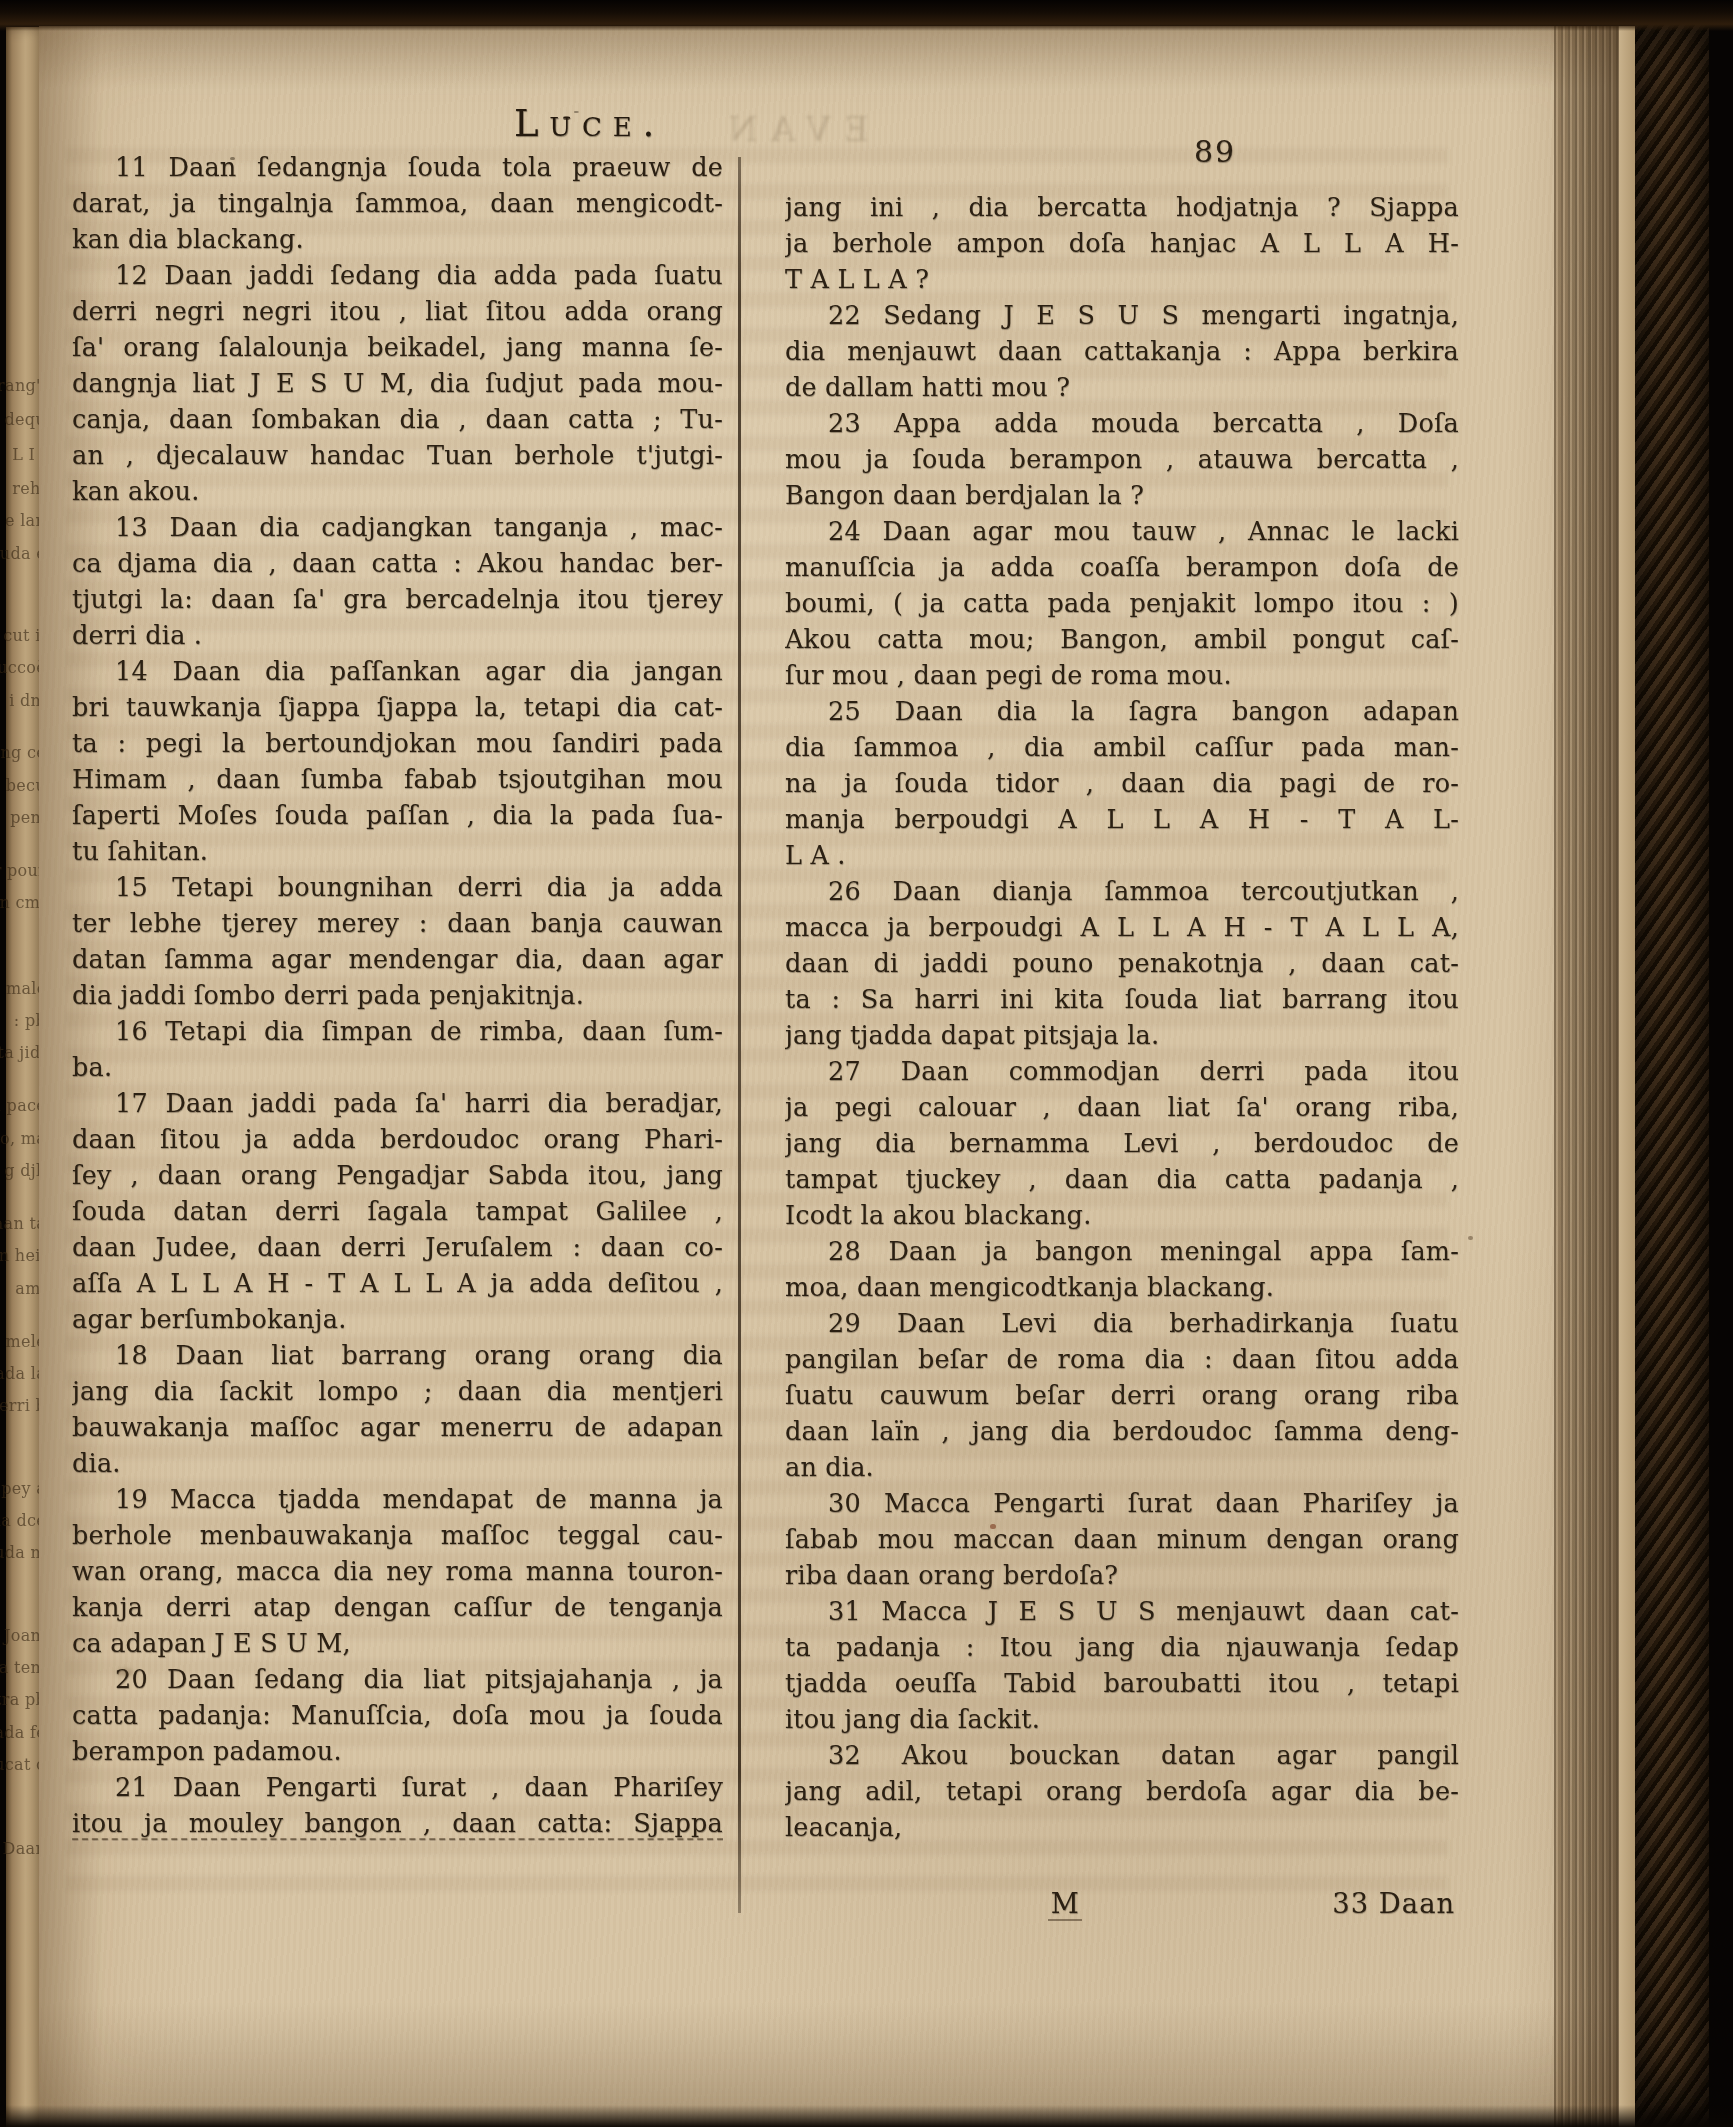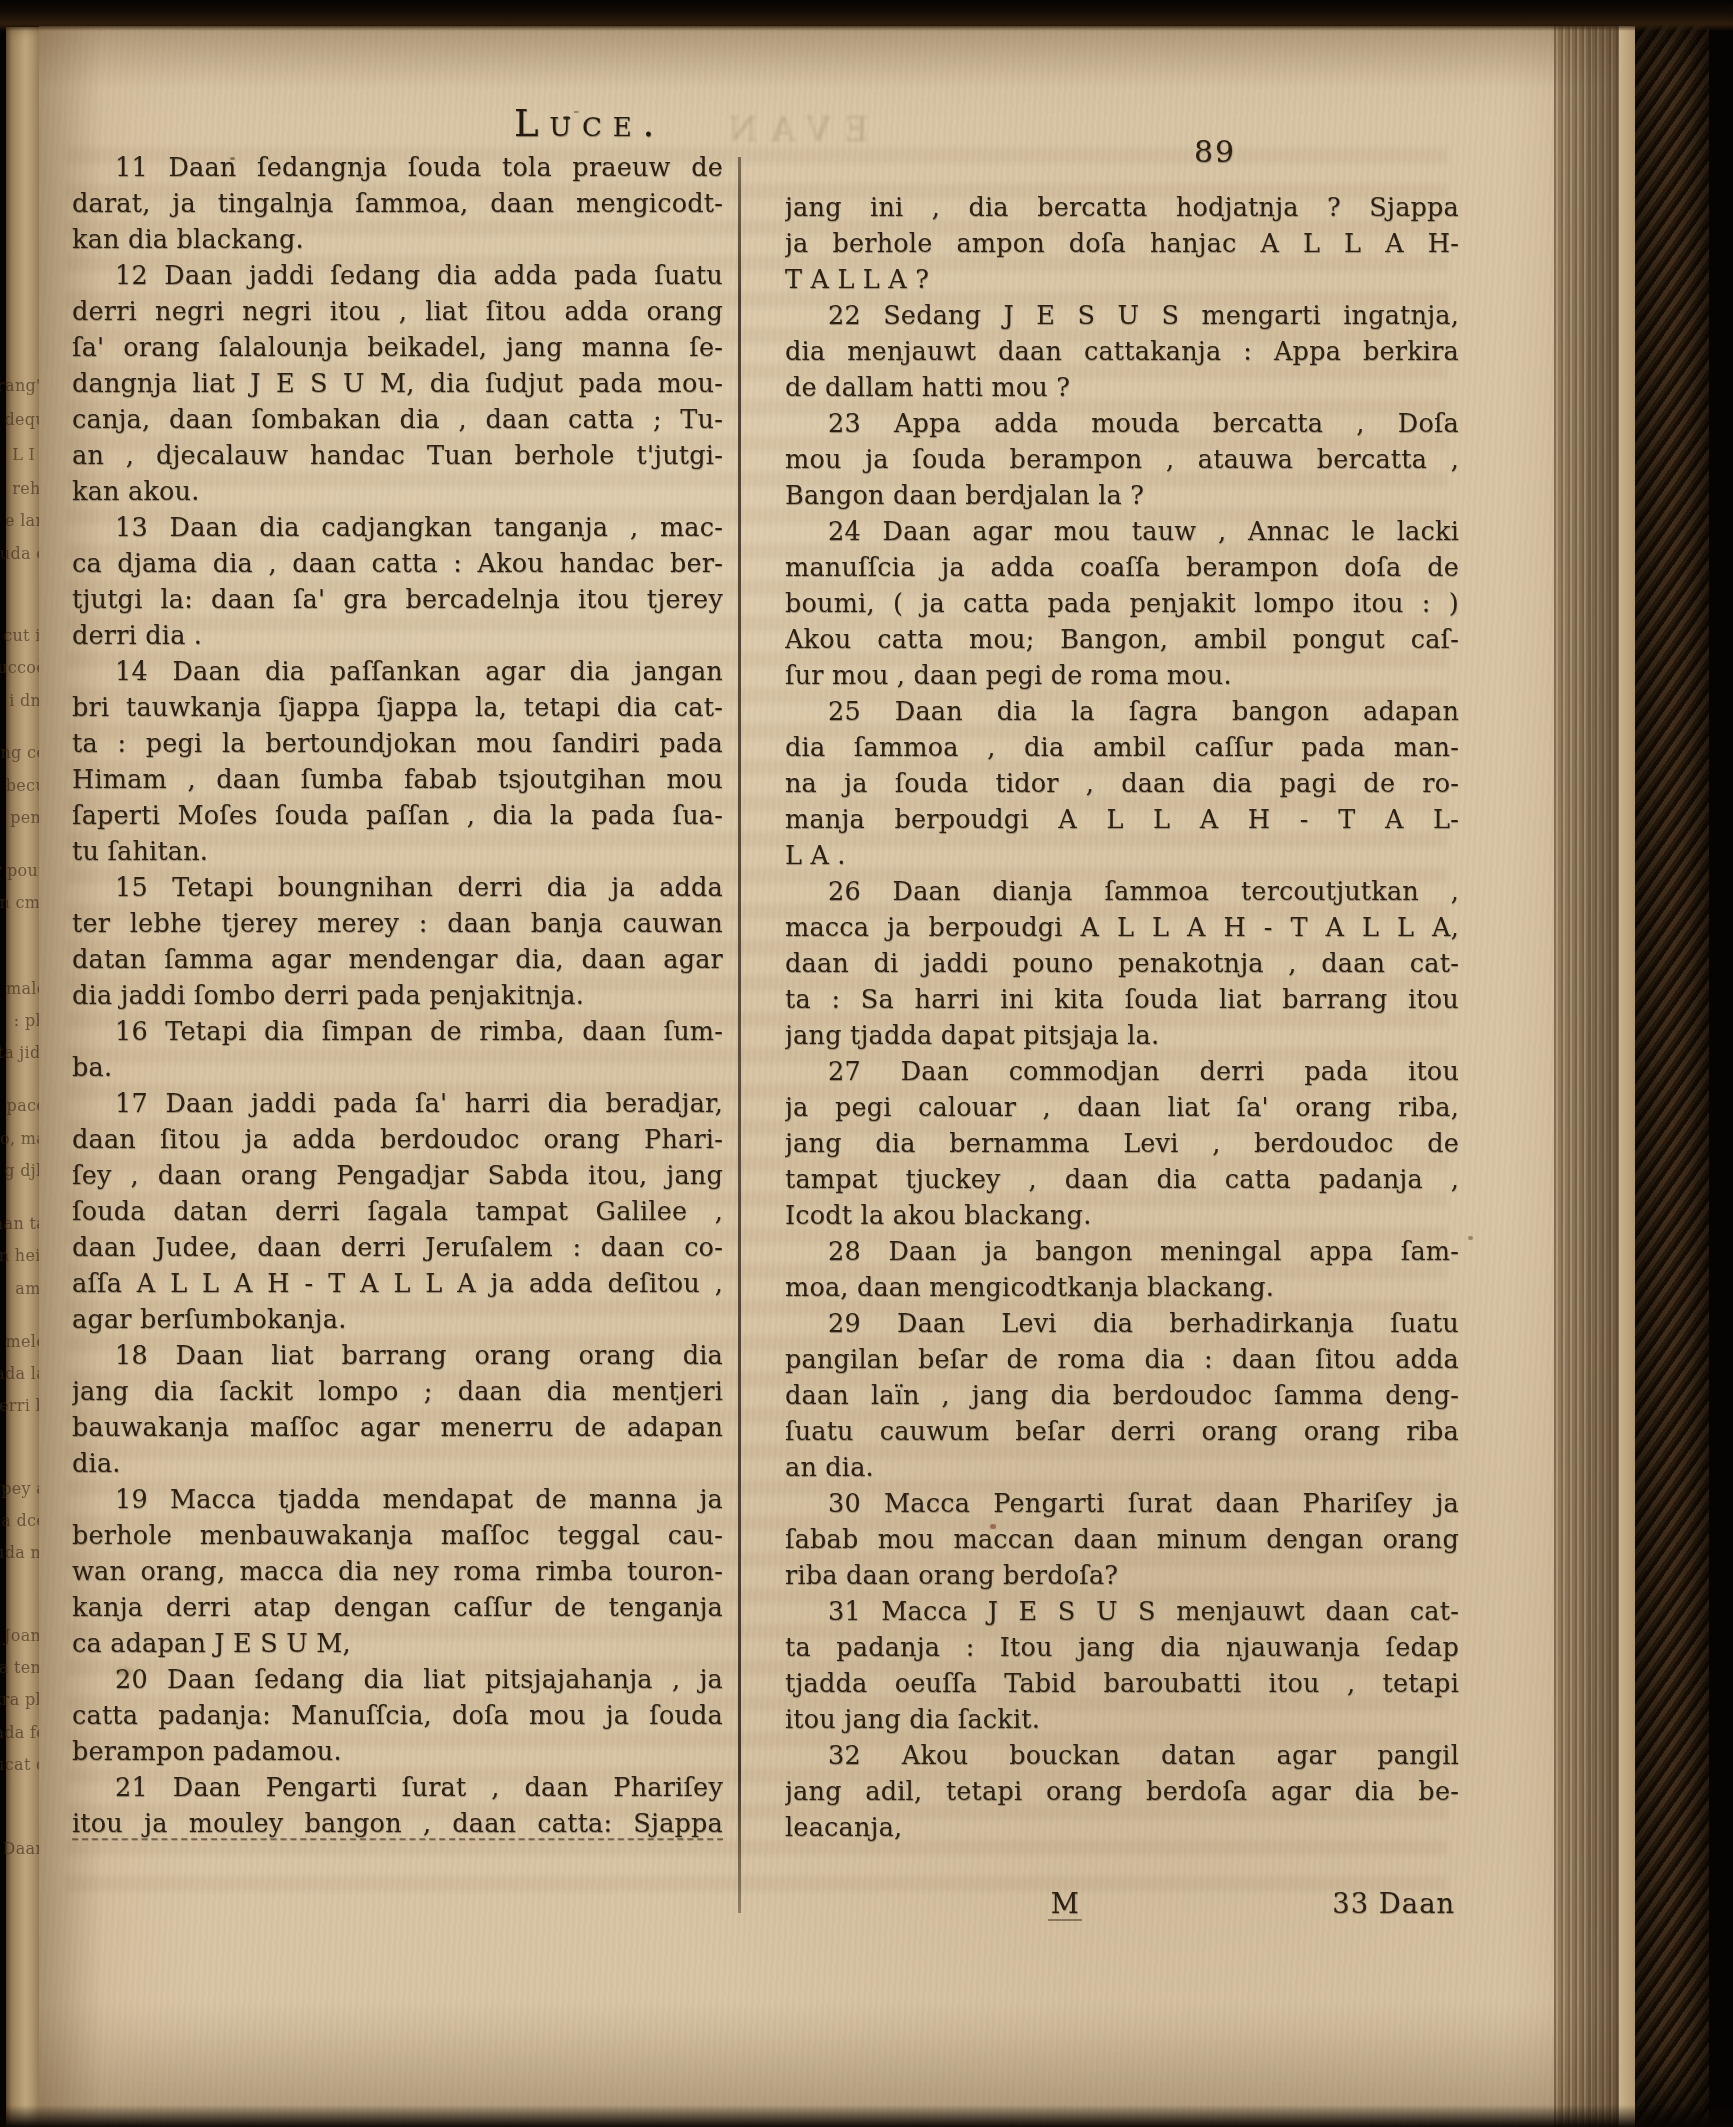--- a/index.html
+++ b/index.html
@@ -197,21 +197,21 @@
           <div class="line">ſouda datan derri ſagala tampat Galilee ,</div>
           <div class="line">daan Judee, daan derri Jeruſalem : daan co-</div>
           <div class="line">aſſa A L L A H - T A L L A ja adda deſitou ,</div>
           <div class="line end">agar berſumbokanja.</div>
           <div class="line ind">18 Daan liat barrang orang orang dia</div>
           <div class="line">jang dia ſackit lompo ; daan dia mentjeri</div>
           <div class="line">bauwakanja maſſoc agar menerru de adapan</div>
           <div class="line end">dia.</div>
           <div class="line ind">19 Macca tjadda mendapat de manna ja</div>
           <div class="line">berhole menbauwakanja maſſoc teggal cau-</div>
-          <div class="line">wan orang, macca dia ney roma rimba touron-</div>
+          <div class="line">wan orang, macca dia ney roma manna touron-</div>
           <div class="line">kanja derri atap dengan caſſur de tenganja</div>
           <div class="line end">ca adapan J E S U M,</div>
           <div class="line ind">20 Daan ſedang dia liat pitsjajahanja , ja</div>
           <div class="line">catta padanja: Manuſſcia, doſa mou ja ſouda</div>
           <div class="line end">berampon padamou.</div>
           <div class="line ind">21 Daan Pengarti ſurat , daan Phariſey</div>
           <div class="line udash">itou ja mouley bangon , daan catta: Sjappa</div>
         </div>
     </div>
 
@@ -245,22 +245,22 @@
           <div class="line end">jang tjadda dapat pitsjaja la.</div>
           <div class="line ind">27 Daan commodjan derri pada itou</div>
           <div class="line">ja pegi calouar , daan liat ſa' orang riba,</div>
           <div class="line">jang dia bernamma Levi , berdoudoc de</div>
           <div class="line">tampat tjuckey , daan dia catta padanja ,</div>
           <div class="line end">Icodt la akou blackang.</div>
           <div class="line ind">28 Daan ja bangon meningal appa ſam-</div>
           <div class="line end">moa, daan mengicodtkanja blackang.</div>
           <div class="line ind">29 Daan Levi dia berhadirkanja ſuatu</div>
           <div class="line">pangilan beſar de roma dia : daan ſitou adda</div>
+          <div class="line">ſuatu cauwum beſar derri orang orang riba</div>
           <div class="line">daan laïn , jang dia berdoudoc ſamma deng-</div>
-          <div class="line">ſuatu cauwum beſar derri orang orang riba</div>
           <div class="line end">an dia.</div>
           <div class="line ind">30 Macca Pengarti ſurat daan Phariſey ja</div>
           <div class="line">ſabab mou maccan daan minum dengan orang</div>
           <div class="line end">riba daan orang berdoſa?</div>
           <div class="line ind">31 Macca J E S U S menjauwt daan cat-</div>
           <div class="line">ta padanja : Itou jang dia njauwanja ſedap</div>
           <div class="line">tjadda oeuſſa Tabid baroubatti itou , tetapi</div>
           <div class="line end">itou jang dia ſackit.</div>
           <div class="line ind">32 Akou bouckan datan agar pangil</div>
           <div class="line">jang adil, tetapi orang berdoſa agar dia be-</div>

